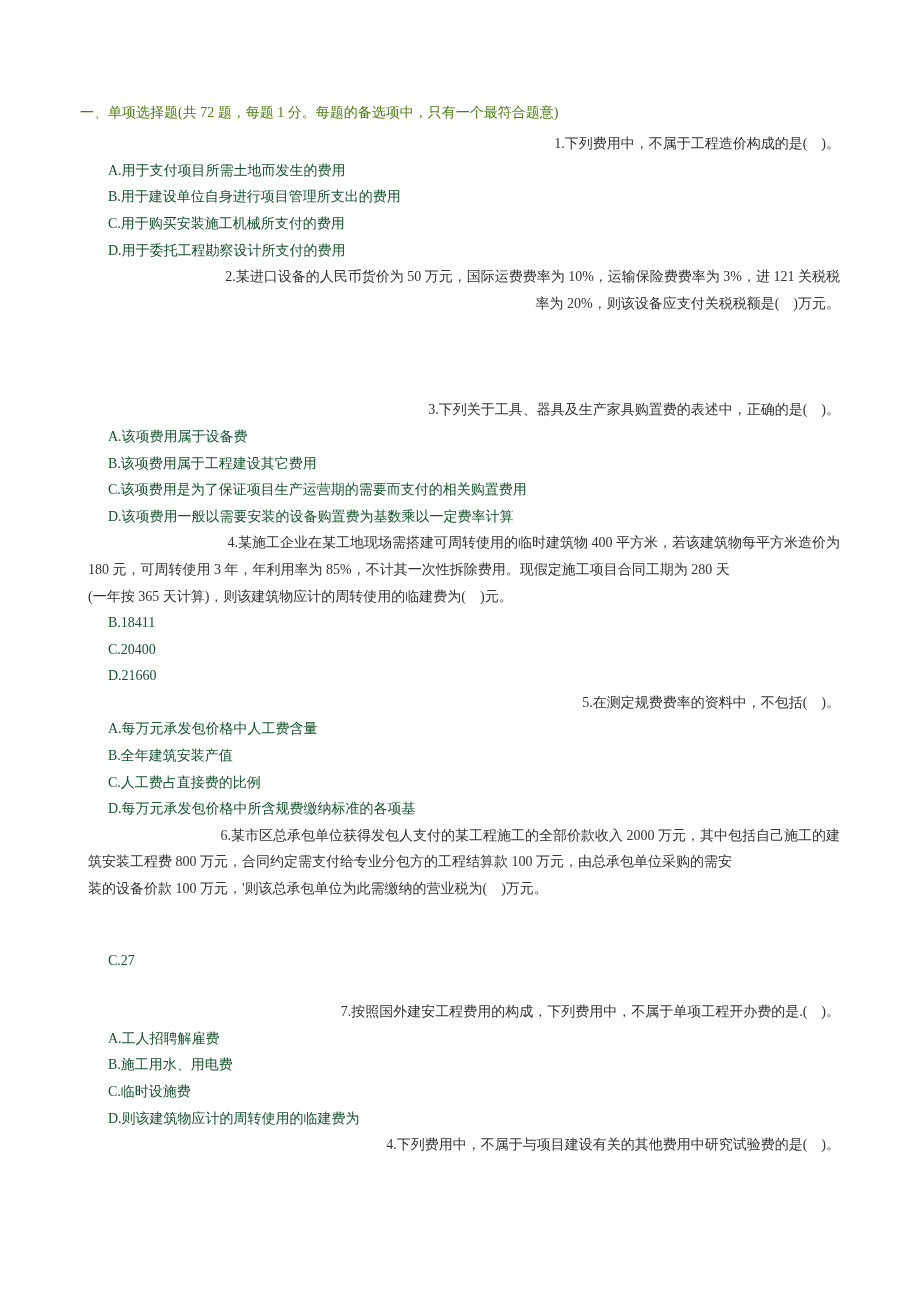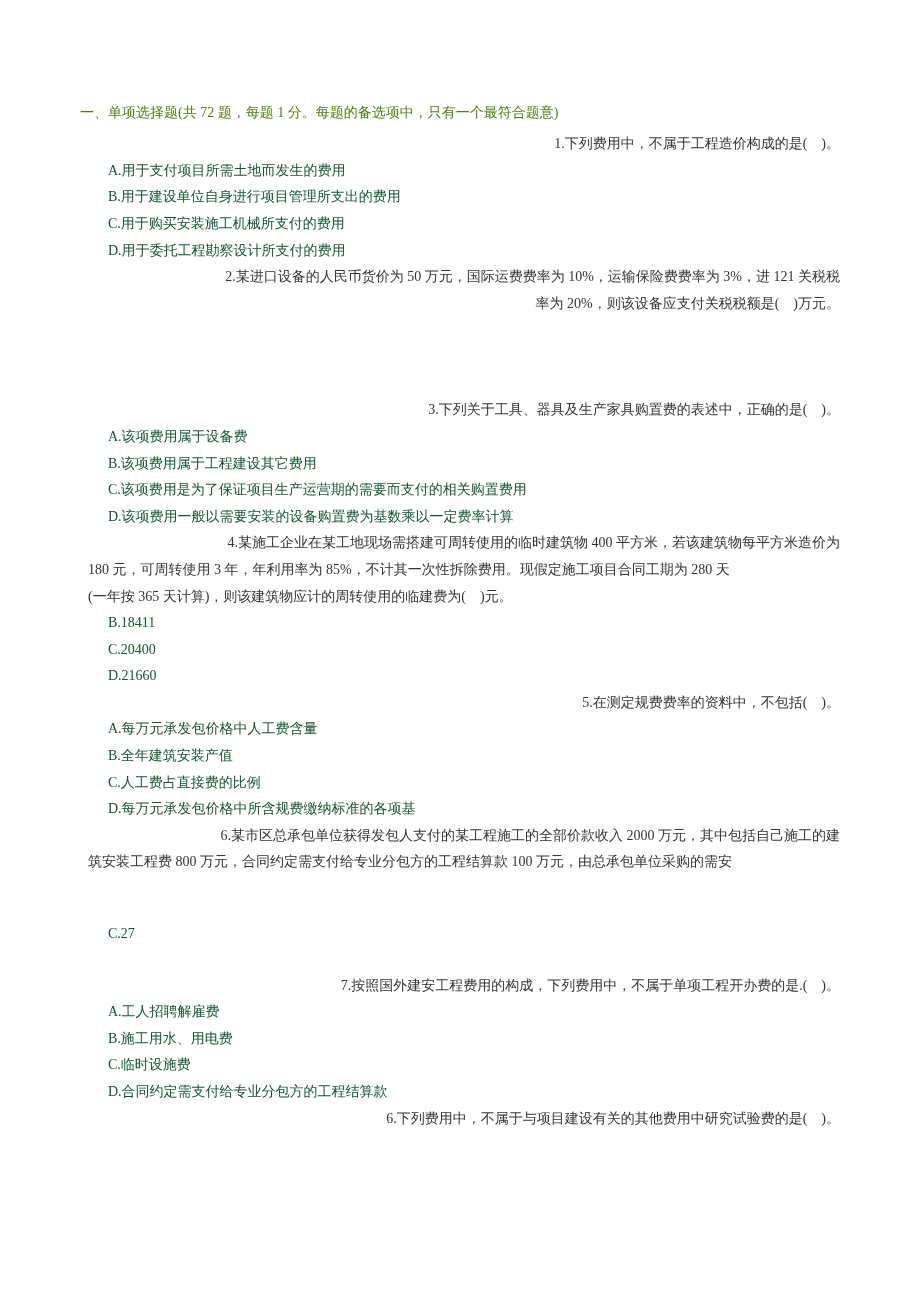--- a/index.html
+++ b/index.html
@@ -91,27 +91,28 @@
   <div class="option">D.21660</div>
 
   <div class="question">5.在测定规费费率的资料中，不包括(　)。</div>
   <div class="option">A.每万元承发包价格中人工费含量</div>
   <div class="option">B.全年建筑安装产值</div>
   <div class="option">C.人工费占直接费的比例</div>
   <div class="option">D.每万元承发包价格中所含规费缴纳标准的各项基</div>
 
   <div class="question">6.某市区总承包单位获得发包人支付的某工程施工的全部价款收入 2000 万元，其中包括自己施工的建</div>
   <div class="continuation">筑安装工程费 800 万元，合同约定需支付给专业分包方的工程结算款 100 万元，由总承包单位采购的需安</div>
+  <div class="continuation">装的设备价款 100 万元，'则该总承包单位为此需缴纳的营业税为(　)万元。</div>
 
   <div class="gap-small"></div>
 
   <div class="option">C.27</div>
 
   <div class="gap-small" style="height:25px"></div>
 
   <div class="question">7.按照国外建安工程费用的构成，下列费用中，不属于单项工程开办费的是.(　)。</div>
   <div class="option">A.工人招聘解雇费</div>
   <div class="option">B.施工用水、用电费</div>
   <div class="option">C.临时设施费</div>
-  <div class="option">D.合同约定需支付给专业分包方的工程结算款</div>
+  <div class="option">D.则该建筑物应计的周转使用的临建费为</div>
 
-  <div class="question">6.下列费用中，不属于与项目建设有关的其他费用中研究试验费的是(　)。</div>
+  <div class="question">4.下列费用中，不属于与项目建设有关的其他费用中研究试验费的是(　)。</div>
 </div>
 
 </body></html>

